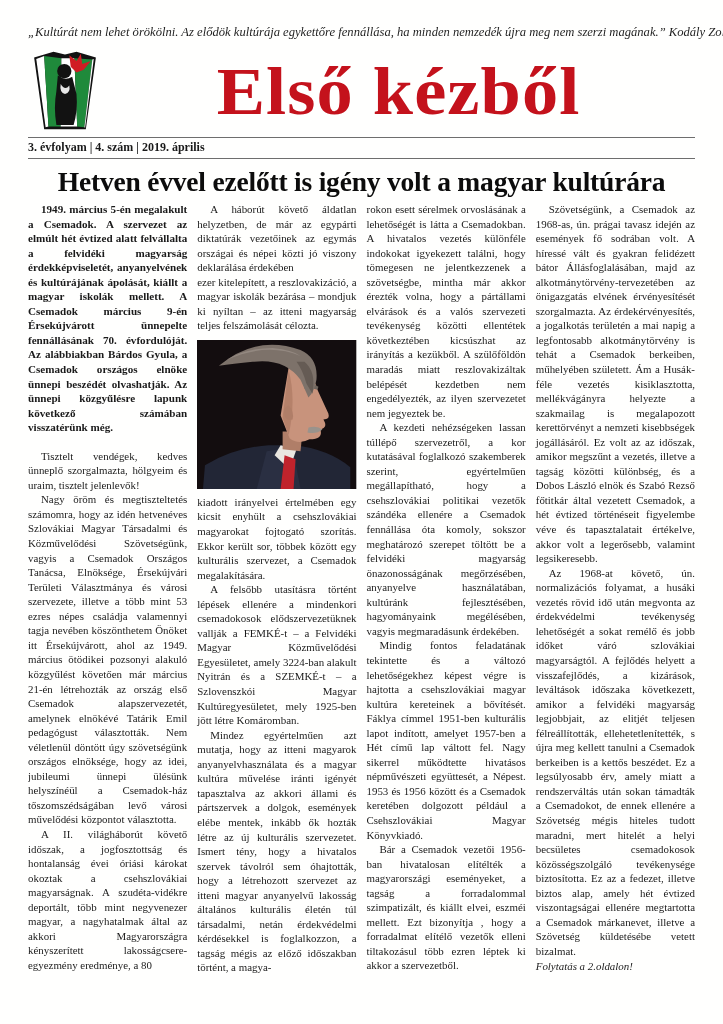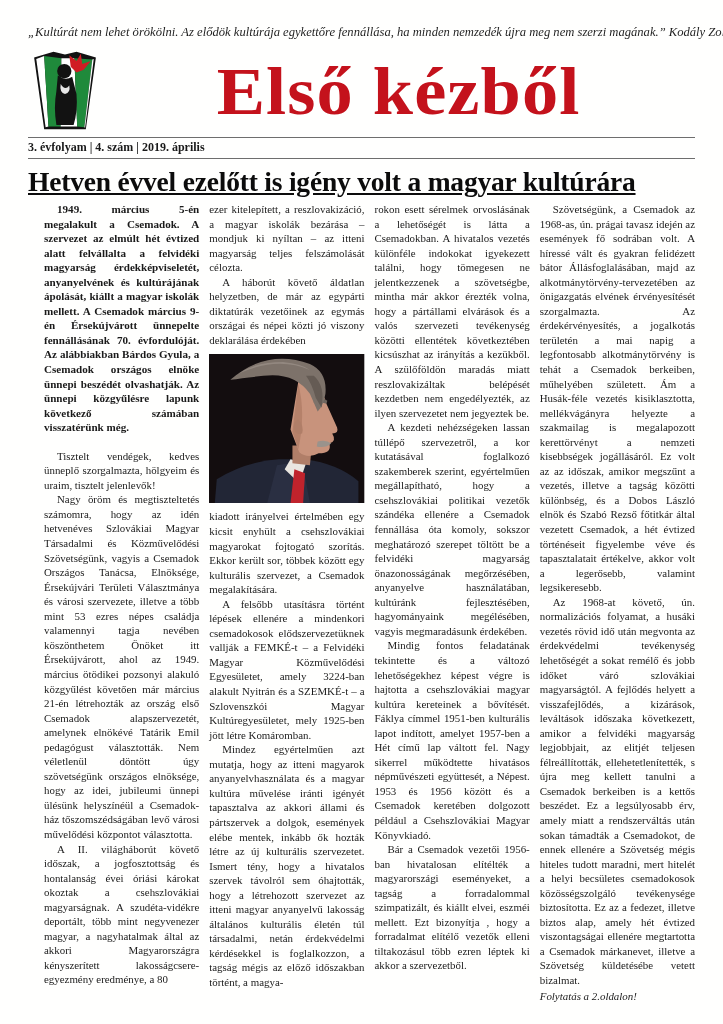--- a/index.html
+++ b/index.html
@@ -29,26 +29,26 @@
   }
 
   
   .issue-bar {
     margin-top: 7px; border-top: 1.5px solid #6e6e6e; border-bottom: 1.5px solid #6e6e6e;
     font-weight: bold; font-size: 12px; padding: 2px 2px 3px 0;
   }
 
   
   .headline {
-    margin: 8px 0 5px; font-weight: bold;
-    font-size: 27.5px; line-height: 30px; color: #0c0c0c; letter-spacing: -0.2px; text-decoration: underline;
+    margin: 8px 0 5px; text-align: center; font-weight: bold;
+    font-size: 27.5px; line-height: 30px; color: #0c0c0c; letter-spacing: -0.2px;
   }
 
   
-  .columns { display: flex; gap: 10px; margin-top: 5px; height: 820px; overflow: hidden; margin-left: 16px; }
+  .columns { display: flex; gap: 10px; margin-top: 5px; height: 820px; overflow: hidden; }
   .col { flex: 1 1 0; text-align: justify; font-size: 10.9px; line-height: 14.55px; }
   .para { margin: 0; text-indent: 13px; }
   .para.noindent { text-indent: 0; }
   .para.lead { font-weight: bold; font-size: 11.1px; margin-bottom: 14px; }
   .continuation { margin: 1px 2px 0 0; text-align: left; font-style: italic; text-indent: 0; }
 
   .photo-frame { width: 100%; height: 149px; margin: 7px 0 6px; display: block; }
   .photo-frame svg { display: block; width: 100%; height: 100%; }
 </style>
 </head>
@@ -99,22 +99,22 @@
     <div class="columns">
 
       <div class="col">
         <p class="para lead">1949. március 5-én megalakult a Csemadok. A szervezet az elmúlt hét évtized alatt felvállalta a felvidéki magyarság érdekképviseletét, anyanyelvének és kultúrájának ápolását, kiállt a magyar iskolák mellett. A Csemadok március 9-én Érsekújvárott ünnepelte fennállásának 70. évfordulóját. Az alábbiakban Bárdos Gyula, a Csemadok országos elnöke ünnepi beszédét olvashatják. Az ünnepi közgyűlésre lapunk következő számában visszatérünk még.</p>
         <p class="para">Tisztelt vendégek, kedves ünneplő szorgalmazta, hölgyeim és uraim, tisztelt jelenlevők!</p>
         <p class="para">Nagy öröm és megtiszteltetés számomra, hogy az idén hetvenéves Szlovákiai Magyar Társadalmi és Közművelődési Szövetségünk, vagyis a Csemadok Országos Tanácsa, Elnöksége, Érsekújvári Területi Választmánya és városi szervezete, illetve a több mint 53 ezres népes családja valamennyi tagja nevében köszönthetem Önöket itt Érsekújvárott, ahol az 1949. március ötödikei pozsonyi alakuló közgyűlést követően már március 21-én létrehozták az ország első Csemadok alapszervezetét, amelynek elnökévé Tatárik Emil pedagógust választották. Nem véletlenül döntött úgy szövetségünk országos elnöksége, hogy az idei, jubileumi ünnepi ülésünk helyszínéül a Csemadok-ház tőszomszédságában levő városi művelődési központot választotta.</p>
         <p class="para">A II. világháborút követő időszak, a jogfosztottság és hontalanság évei óriási károkat okoztak a csehszlovákiai magyarságnak. A szudéta-vidékre deportált, több mint negyvenezer magyar, a nagyhatalmak által az akkori Magyarországra kényszerített lakosságcsere-egyezmény eredménye, a 80</p>
       </div>
 
       <div class="col">
+        <p class="para">A háborút követő áldatlan helyzetben, de már az egypárti diktatúrák vezetőinek az egymás országai és népei közti jó viszony deklarálása érdekében</p>
         <p class="para noindent">ezer kitelepített, a reszlovakizáció, a magyar iskolák bezárása – mondjuk ki nyíltan – az itteni magyarság teljes felszámolását célozta.</p>
-        <p class="para">A háborút követő áldatlan helyzetben, de már az egypárti diktatúrák vezetőinek az egymás országai és népei közti jó viszony deklarálása érdekében</p>
         <span class="photo-frame">
           <svg viewBox="0 0 160 150" preserveAspectRatio="none" aria-hidden="true">
             <rect x="0" y="0" width="160" height="150" fill="#161012"></rect>
             <rect x="0" y="0" width="160" height="150" fill="#0d0a0c" opacity="0.35"></rect>
 
             <path d="M6,150 L8,126 Q38,108 72,106 L98,106 Q132,110 154,128 L154,150 Z" fill="#222636"></path>
             <path d="M60,150 L70,112 L96,108 L104,150 Z" fill="#2a2f42"></path>
 
             <path d="M84,106 L100,110 L93,130 L78,116 Z" fill="#e9e6e0"></path>
 

